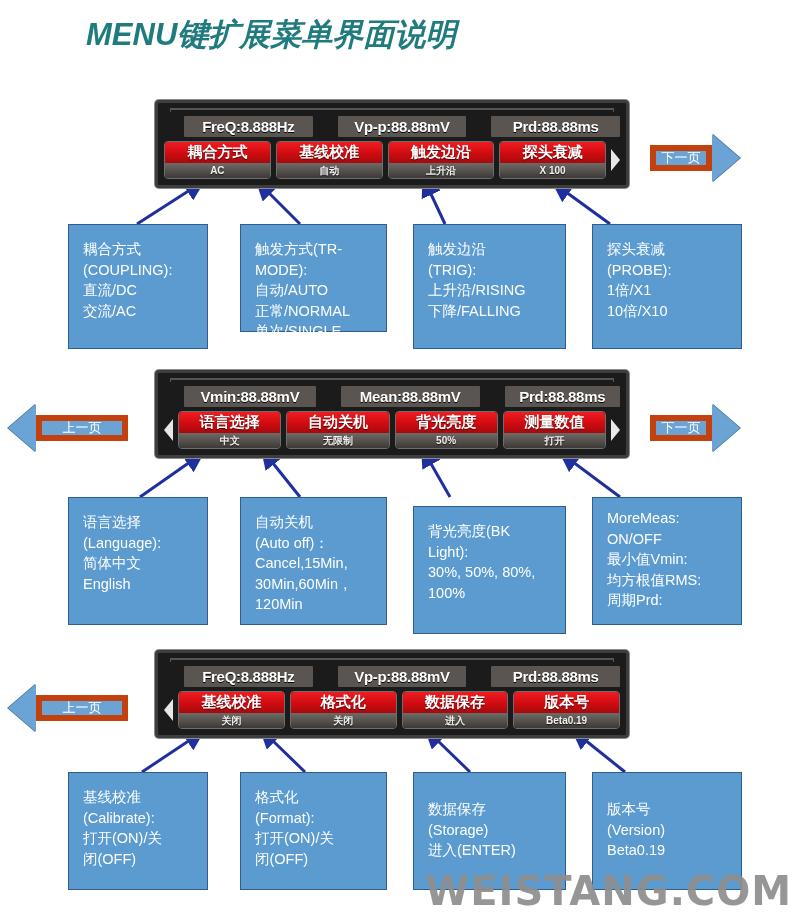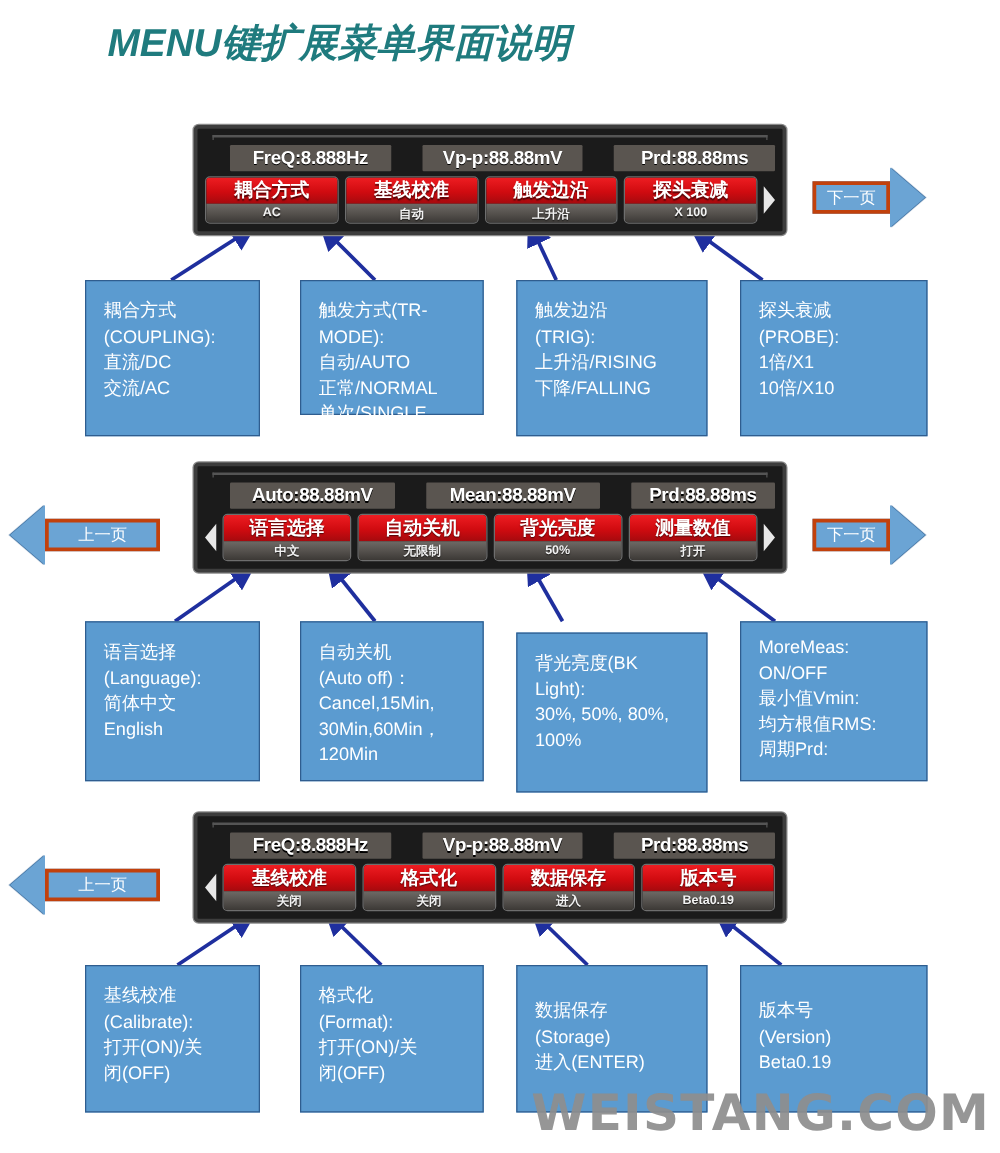--- a/index.html
+++ b/index.html
@@ -137,21 +137,21 @@
 
   
   .page-arrow {
     position: absolute;
     height: 48px;
     display: flex;
     align-items: center;
   }
   .page-arrow .pa-shaft {
     background: #6ba4d4;
-    border: 3px solid #c2410c;
+    border: 6px solid #c2410c;
     height: 26px;
     display: flex;
     align-items: center;
     justify-content: center;
     color: #ffffff;
     font-size: 13px;
     white-space: nowrap;
     padding: 0 6px;
   }
   .page-arrow .pa-head {
@@ -286,21 +286,21 @@
 上升沿/RISING
 下降/FALLING</div>
 <div class="callout" style="left:592px; top:224px; width:150px; height:125px;">探头衰减
 (PROBE):
 1倍/X1
 10倍/X10</div>
 
 <div class="lcd-panel" id="panel-2" style="left:155px; top:370px; width:474px; height:88px;">
   <div class="lcd-topline"></div>
   <div class="info-bar">
-    <div class="info-cell" style="flex:1.06">Auto:88.88mV</div>
+    <div class="info-cell" style="flex:1.06">Vmin:88.88mV</div>
     <div class="info-cell" style="flex:1.12">Mean:88.88mV</div>
     <div class="info-cell" style="flex:0.92">Prd:88.88ms</div>
   </div>
   <div class="menu-row">
     <div class="nav-tri left">
         <i></i>
       </div>
     <div class="menu-item">
       <div class="mi-title">语言选择</div>
       <div class="mi-value">中文</div>

